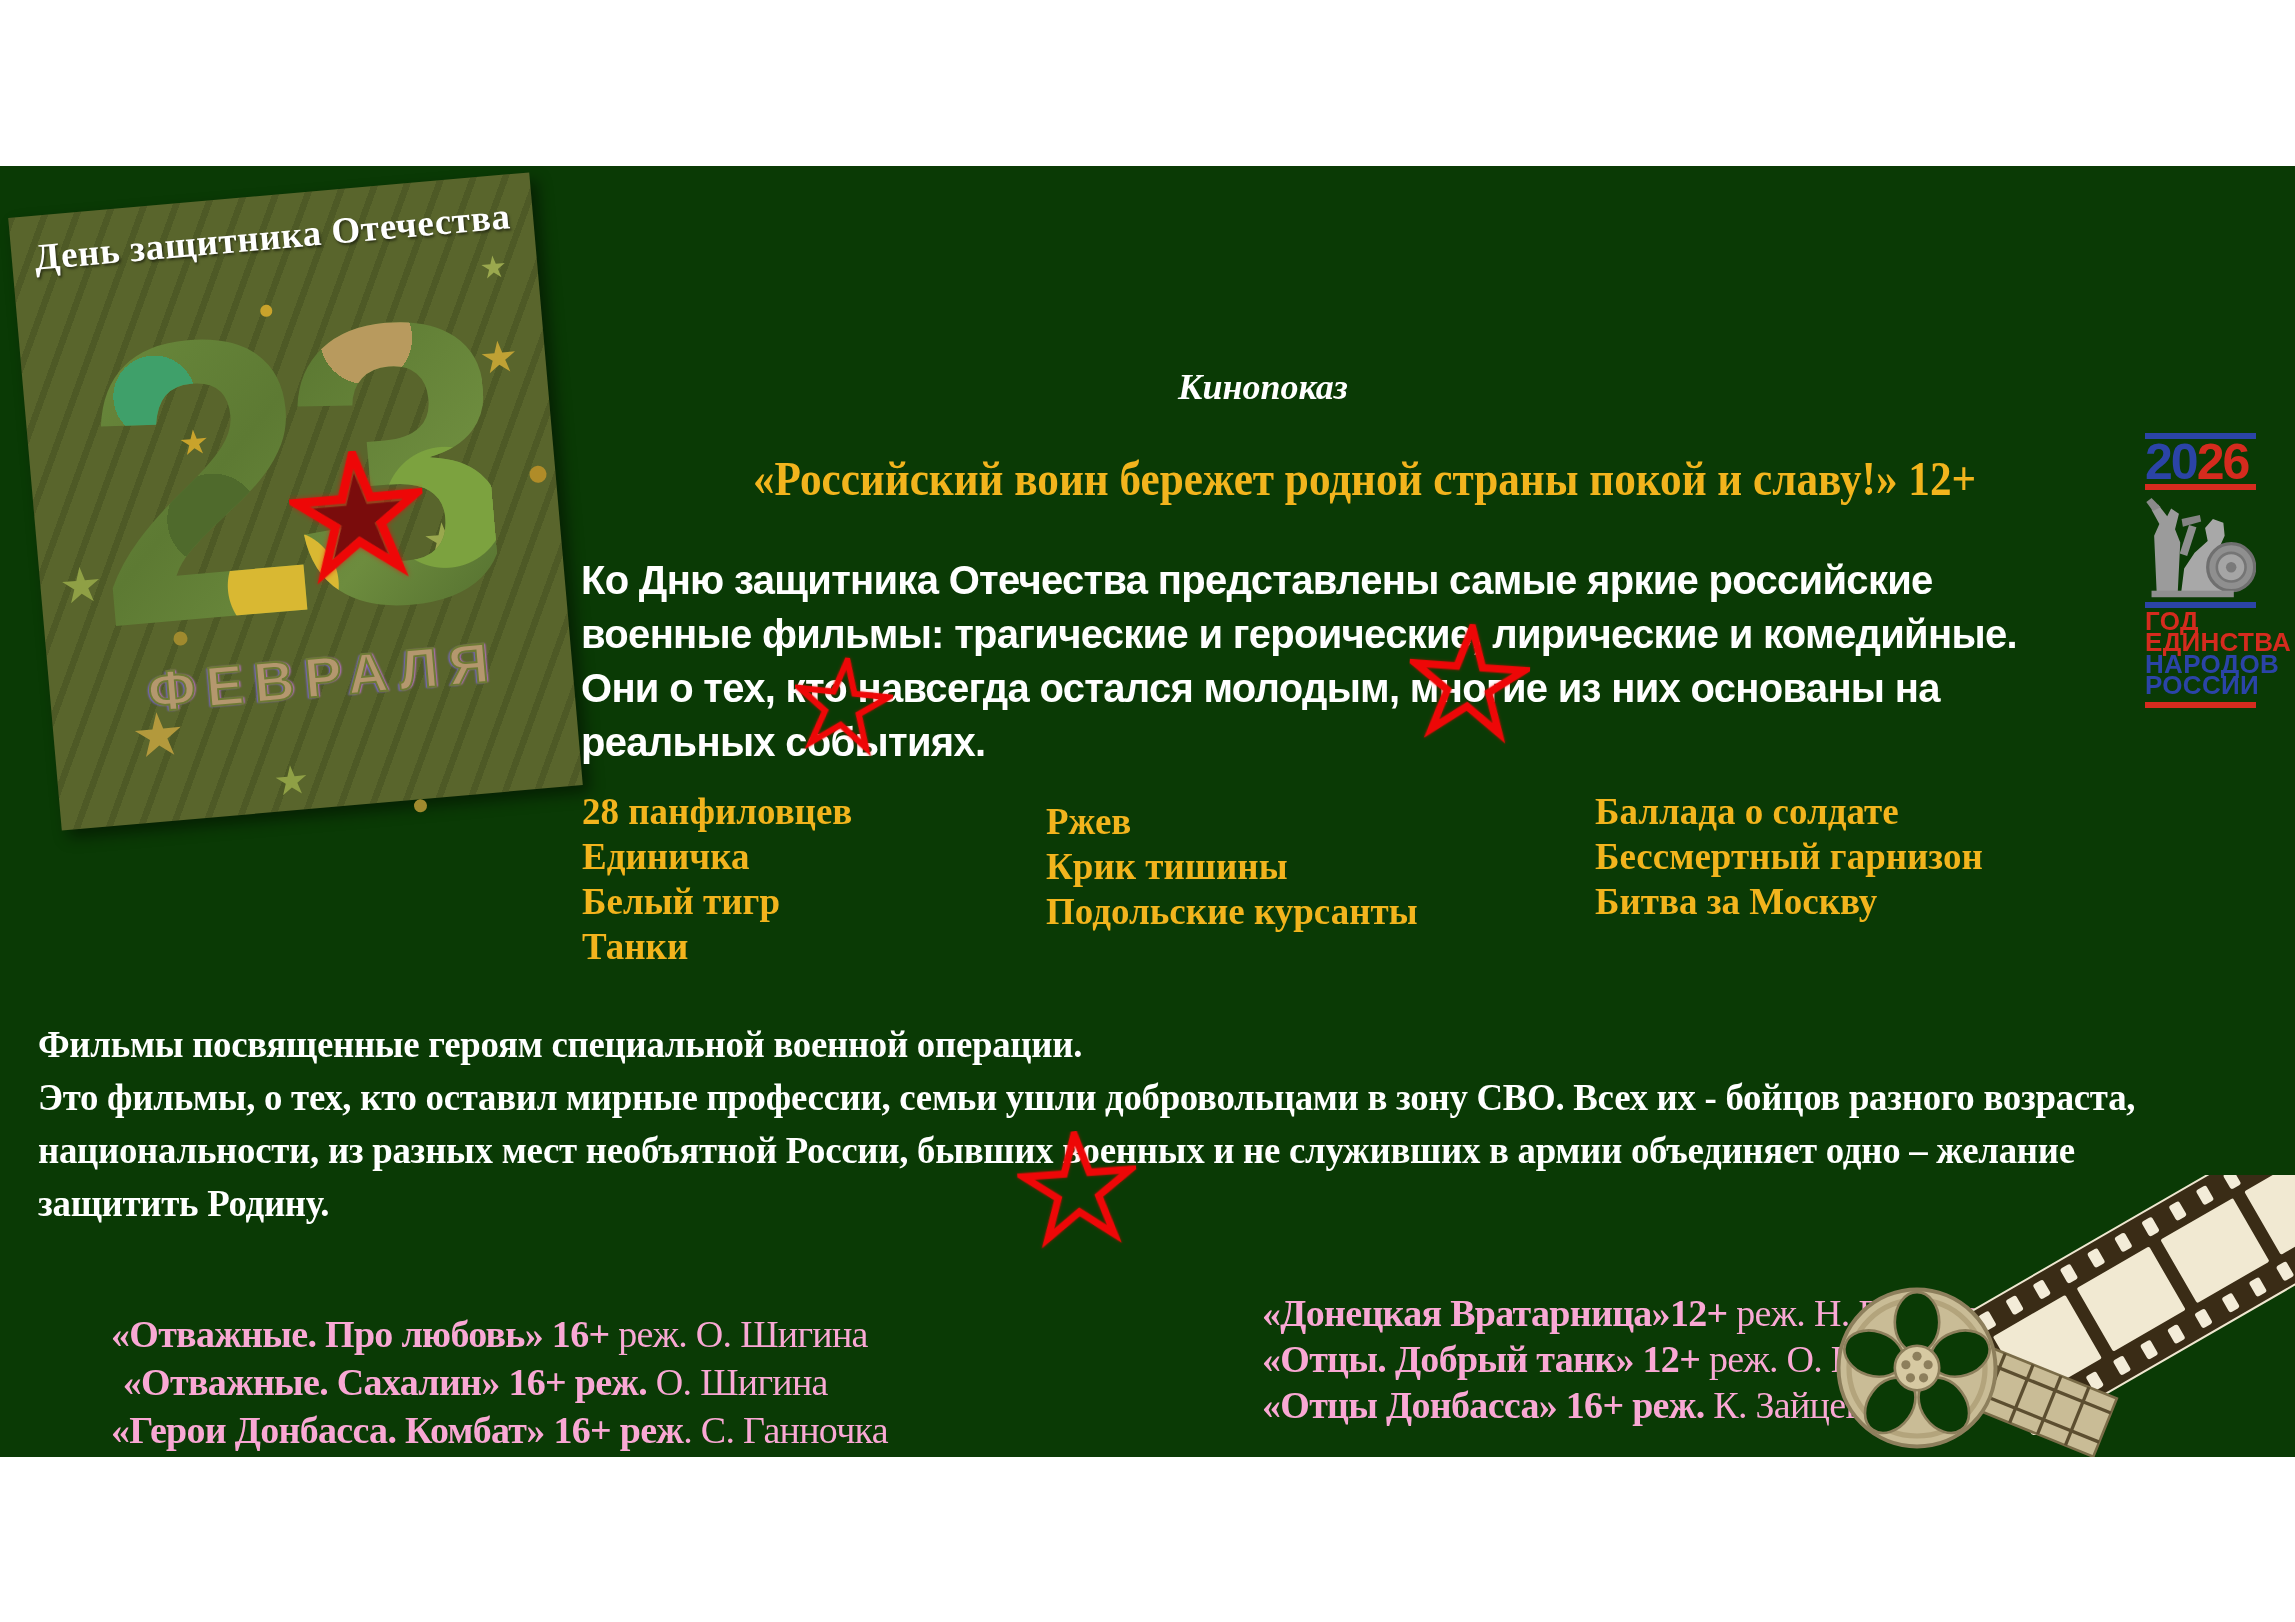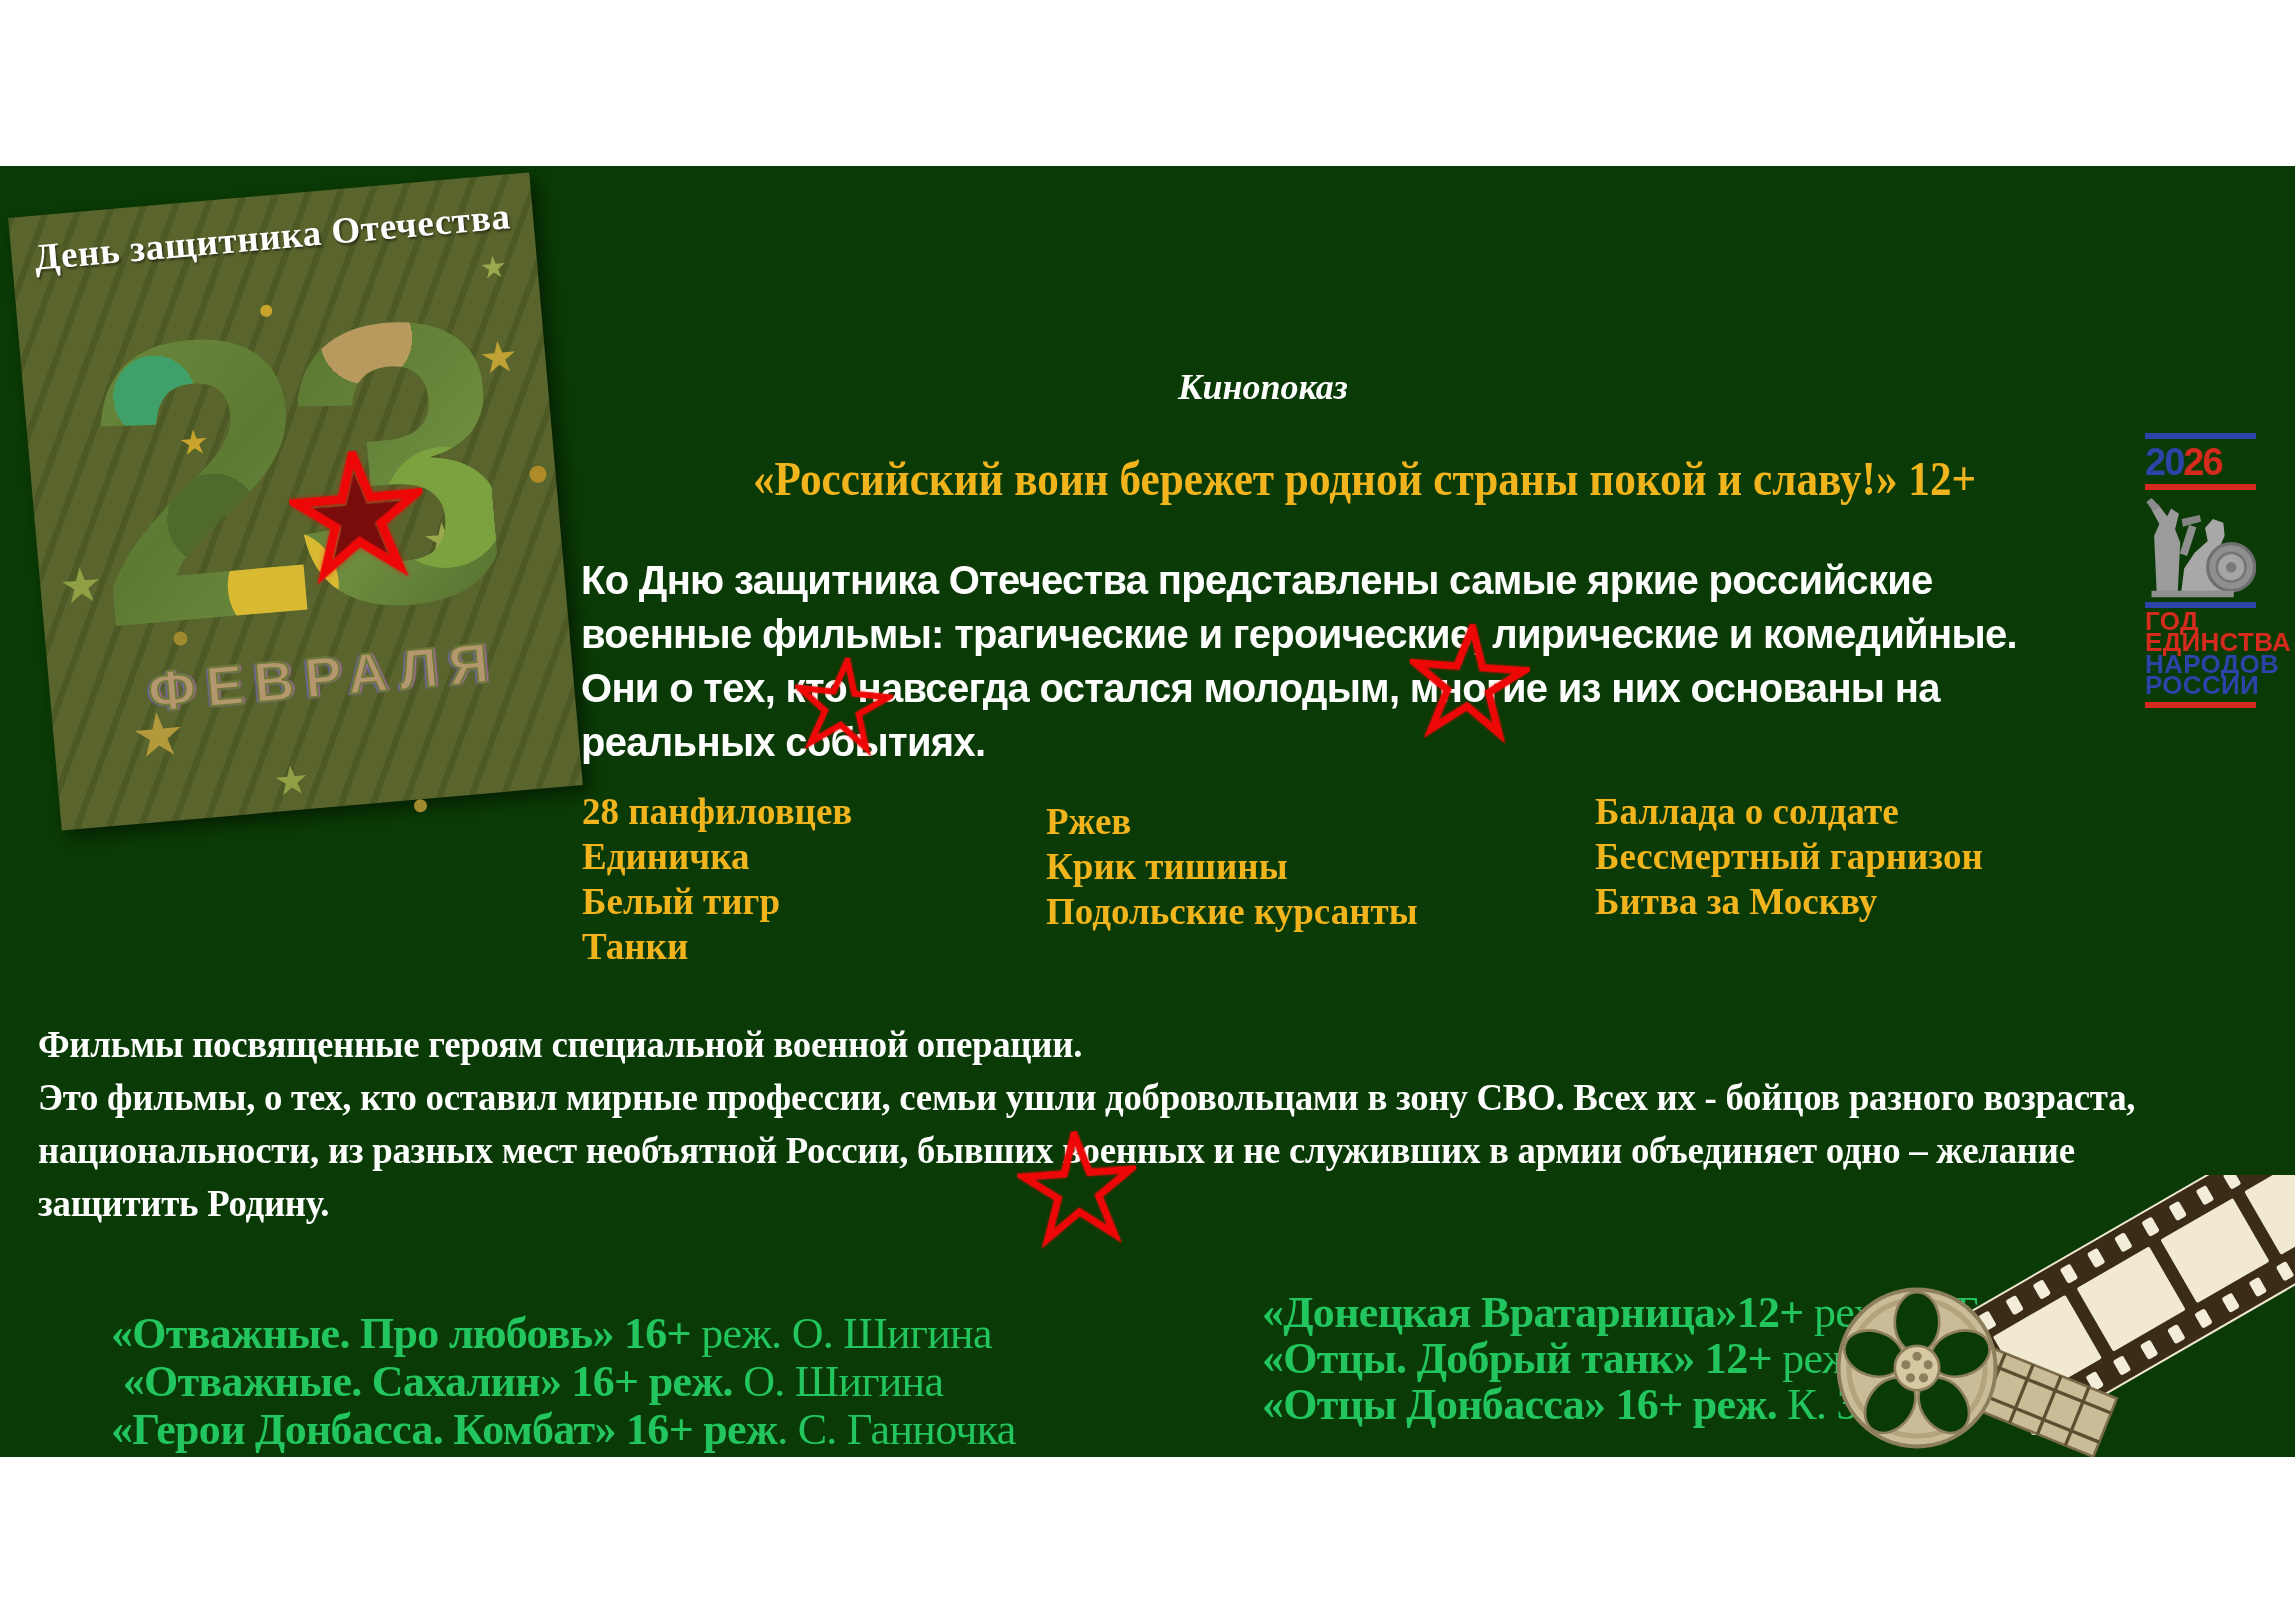--- a/index.html
+++ b/index.html
@@ -51,30 +51,30 @@
   #film-col-3{left:1595px;top:623px;}
 
   .red-star{position:absolute;}
 
   
   #svo-par{position:absolute;left:38px;top:852px;color:#ffffff;
     font-weight:bold;font-size:38px;line-height:53px;letter-spacing:-0.3px;
     white-space:pre;transform:scaleX(.97);transform-origin:left top;}
 
   
-  .svo-list{position:absolute;color:#22c55e;font-size:44px;line-height:48px;letter-spacing:-0.7px;white-space:nowrap;}
+  .svo-list{position:absolute;color:#f9a8d4;font-size:38px;line-height:48px;letter-spacing:-0.7px;white-space:nowrap;}
   #svo-left{left:111px;top:1144px;}
   #svo-left .line:nth-child(2){padding-left:11.8px;}
   #svo-right{left:1262px;top:1124px;line-height:46px;}
   .svo-list .b{font-weight:bold;}
 
   
   #logo2026{position:absolute;left:2145px;top:267px;width:118px;font-family:"Liberation Sans",sans-serif;}
   #logo2026 .bar{width:111px;height:5.9px;}
-  #logo2026 .year{font-weight:bold;font-size:38px;line-height:42px;letter-spacing:-2px;margin:2px 0 1.3px 0;}
+  #logo2026 .year{font-weight:bold;font-size:50px;line-height:42px;letter-spacing:-2px;margin:2px 0 1.3px 0;}
   #logo2026 .slogan{font-weight:bold;font-size:26px;line-height:21.6px;letter-spacing:0.3px;margin-top:2.6px;}
 
   .abs{position:absolute;}
 </style>
 </head>
 <body>
 
 <svg width="0" height="0" style="position:absolute">
   <defs>
     <symbol id="star-shape" viewBox="0 0 200 200">

